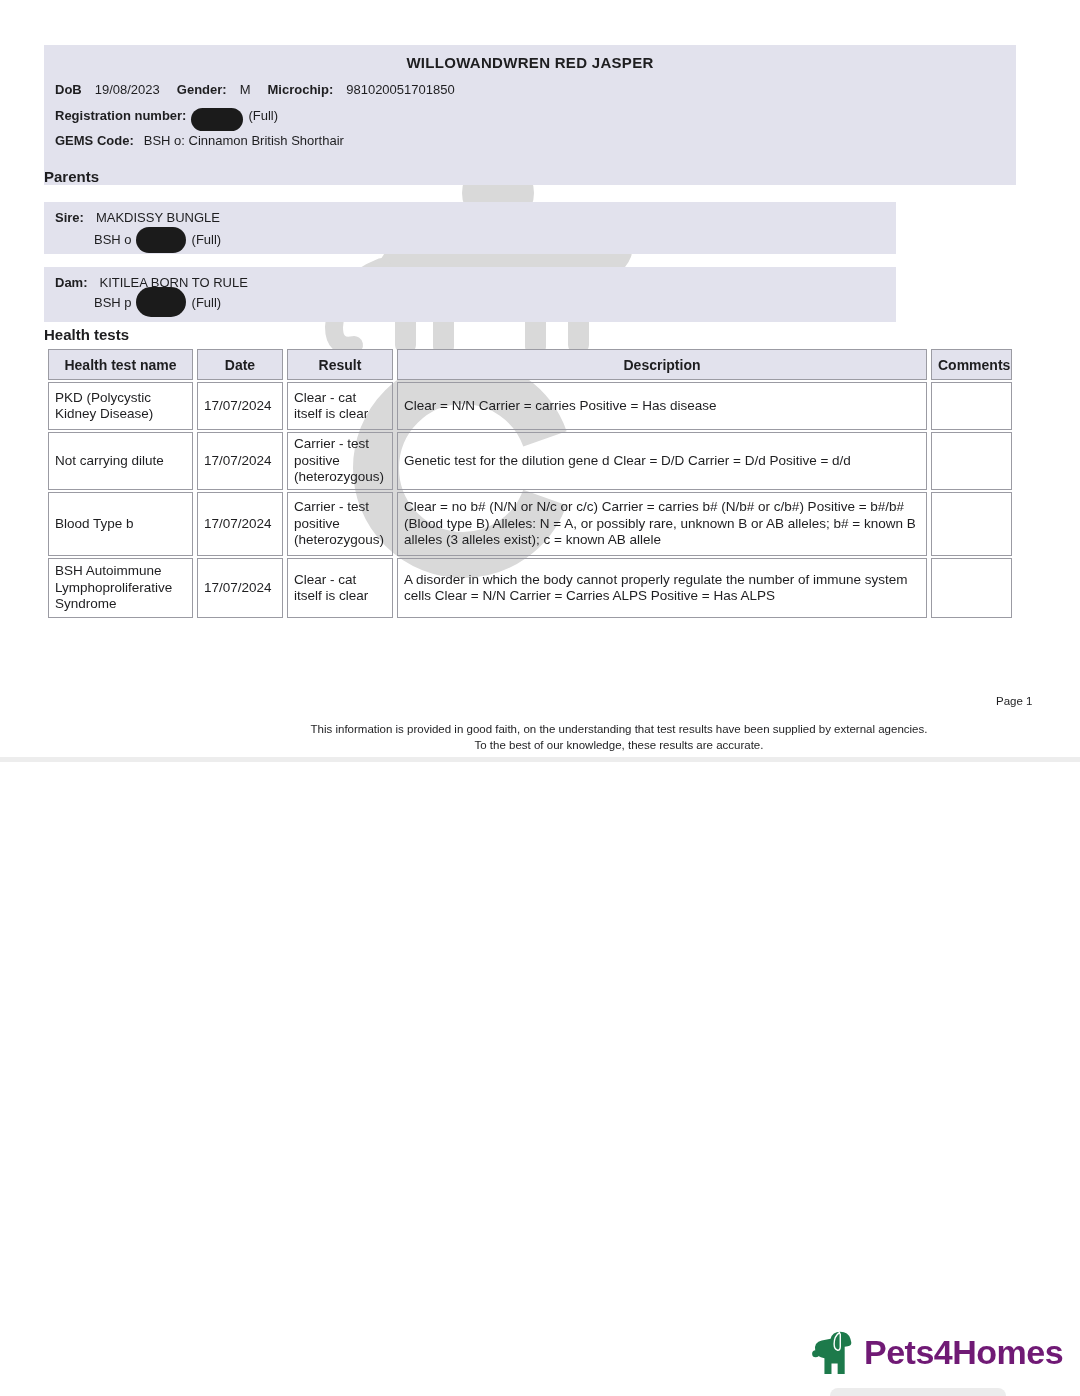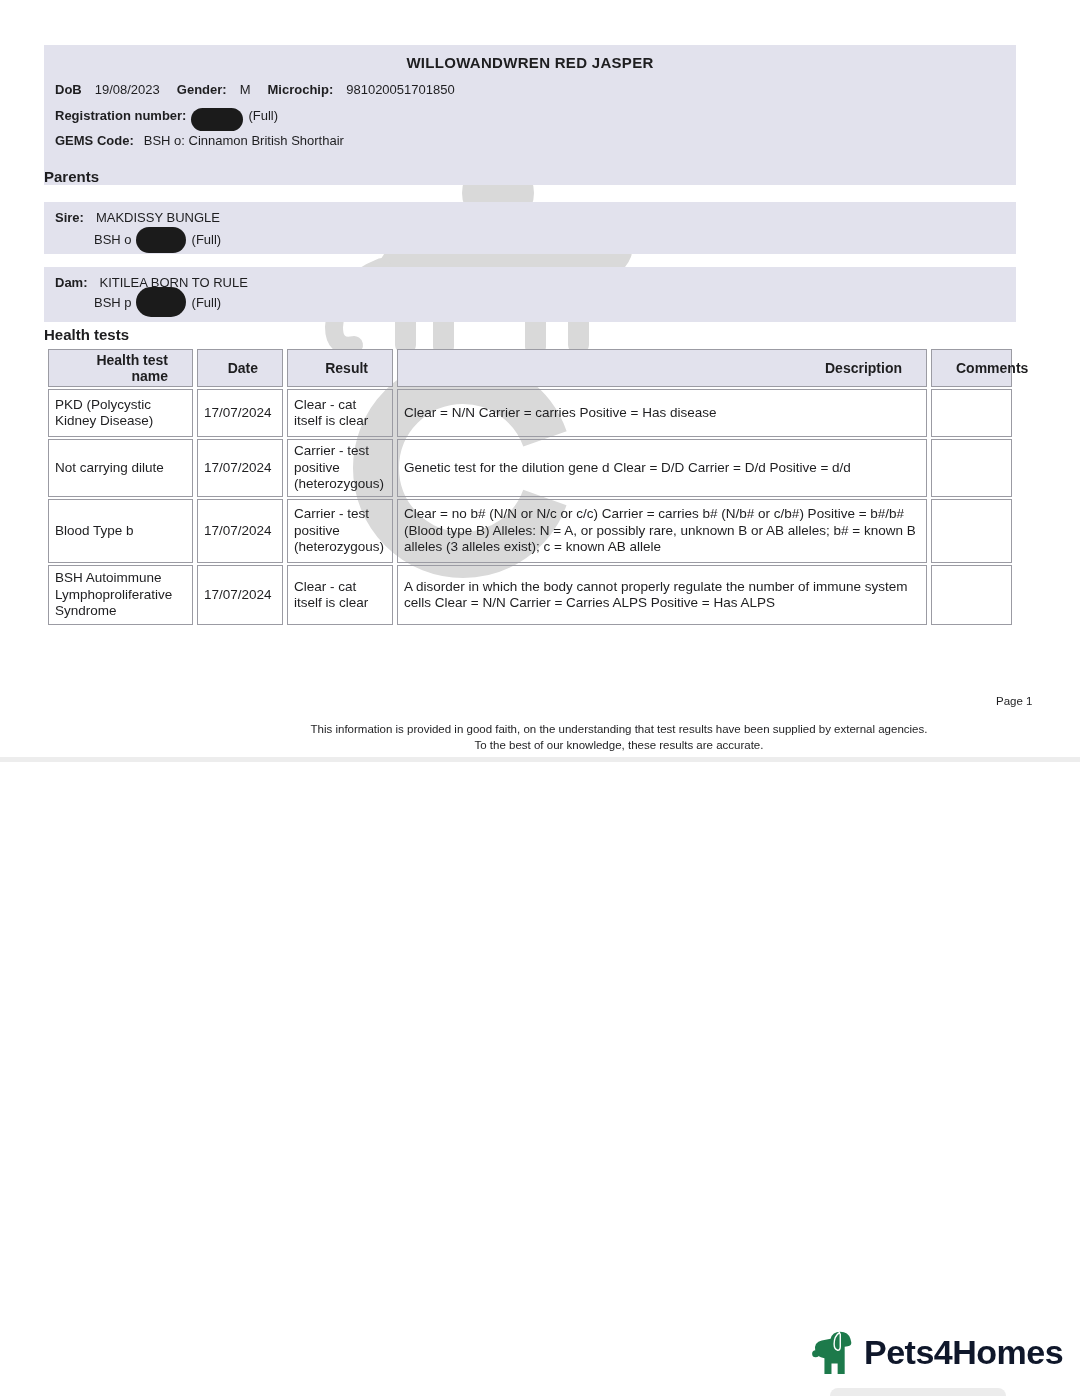--- a/index.html
+++ b/index.html
@@ -21,57 +21,57 @@
   .hdr-title{position:absolute;top:9px;left:0;width:100%;text-align:center;font-size:15px;font-weight:700;letter-spacing:.3px;}
   .hdr-row1{position:absolute;top:37px;left:11px;}
   .hdr-row2{position:absolute;top:63px;left:11px;display:flex;align-items:flex-start;height:26px;}
   .hdr-row3{position:absolute;top:88px;left:11px;}
   .hdr-row1 .b{margin-right:13px;}
   .hdr-row1 .v{margin-right:17px;}
   .hdr-row3 .b{margin-right:10px;}
 
   .section-heading{font-size:15px;font-weight:700;z-index:1;}
 
-  .parent-bar{left:44px;width:972px;font-size:13px;}
+  .parent-bar{left:44px;width:852px;font-size:13px;}
   .sire-bar{top:202px;height:52px;}
   .dam-bar{top:267px;height:55px;}
   .p-line1{position:absolute;top:8px;left:11px;}
   .p-line1 .b{margin-right:12px;}
   .p-line2{position:absolute;left:50px;display:flex;align-items:center;}
   .sire-bar .p-line2{top:24px;height:27px;}
   .dam-bar .p-line2{top:20px;height:30px;}
 
   .redact{display:inline-block;background:#1b1b1b;}
   .redact-reg{width:52px;height:23px;border-radius:12px;margin:0 5px;}
   .redact-sire{width:50px;height:26px;border-radius:13px;margin:0 6px 0 4px;}
   .redact-dam{width:50px;height:30px;border-radius:15px;margin:0 6px 0 4px;}
 
   
   .health-table{position:absolute;left:44px;top:347px;width:972px;z-index:1;
     border-collapse:separate;border-spacing:4px 2px;table-layout:fixed;}
   .health-table th{
-    background:#e2e2ed;font-size:14px;font-weight:700;text-align:right;
-    padding:2px 24px;border:1px solid #9b9ba3;height:25px;vertical-align:middle;}
+    background:#e2e2ed;font-size:14px;font-weight:700;text-align:center;
+    padding:2px 6px;border:1px solid #9b9ba3;height:25px;vertical-align:middle;}
   .health-table td{
     font-size:13.5px;line-height:1.22;padding:3px 6px;border:1px solid #9b9ba3;
     vertical-align:middle;background:transparent;}
   .c-name{width:145px;} .c-date{width:86px;} .c-result{width:106px;}
   .c-desc{width:530px;} .c-comments{width:81px;}
   tr.r1{height:48px;} tr.r2{height:58px;} tr.r3{height:64px;} tr.r4{height:60px;}
 
   
   .disclaimer{left:159px;top:694px;width:920px;text-align:center;
     font-size:11.5px;line-height:1.35;z-index:1;margin-top:28px;}
   .page-number{left:996px;top:695px;font-size:11.5px;z-index:1;}
 
   .page-divider{left:0;top:757px;width:1080px;height:5px;background:#ededed;z-index:1;}
 
   
   .brand{left:812px;top:1330px;display:flex;align-items:center;z-index:1;cursor:pointer;}
-  .brand-text{font-size:34px;font-weight:700;color:#0f172a;letter-spacing:-0.5px;margin-left:6px;}
+  .brand-text{font-size:34px;font-weight:700;color:#701a75;letter-spacing:-0.5px;margin-left:6px;}
   .bottom-stub{left:830px;top:1388px;width:176px;height:10px;background:#ececec;
     border-radius:8px 8px 0 0;z-index:1;}
 </style>
 </head>
 <body>
 
 <svg class="watermark" viewBox="0 0 360 480" xmlns="http://www.w3.org/2000/svg" aria-hidden="true">
   <g fill="#d9d9d9" stroke="none">
     <circle cx="143" cy="323" r="87" fill="none" stroke="#d9d9d9" stroke-width="46" stroke-dasharray="486 60" stroke-dashoffset="-30"></circle>
     <ellipse cx="185" cy="115" rx="128" ry="52" transform="rotate(-6 185 115)"></ellipse>

